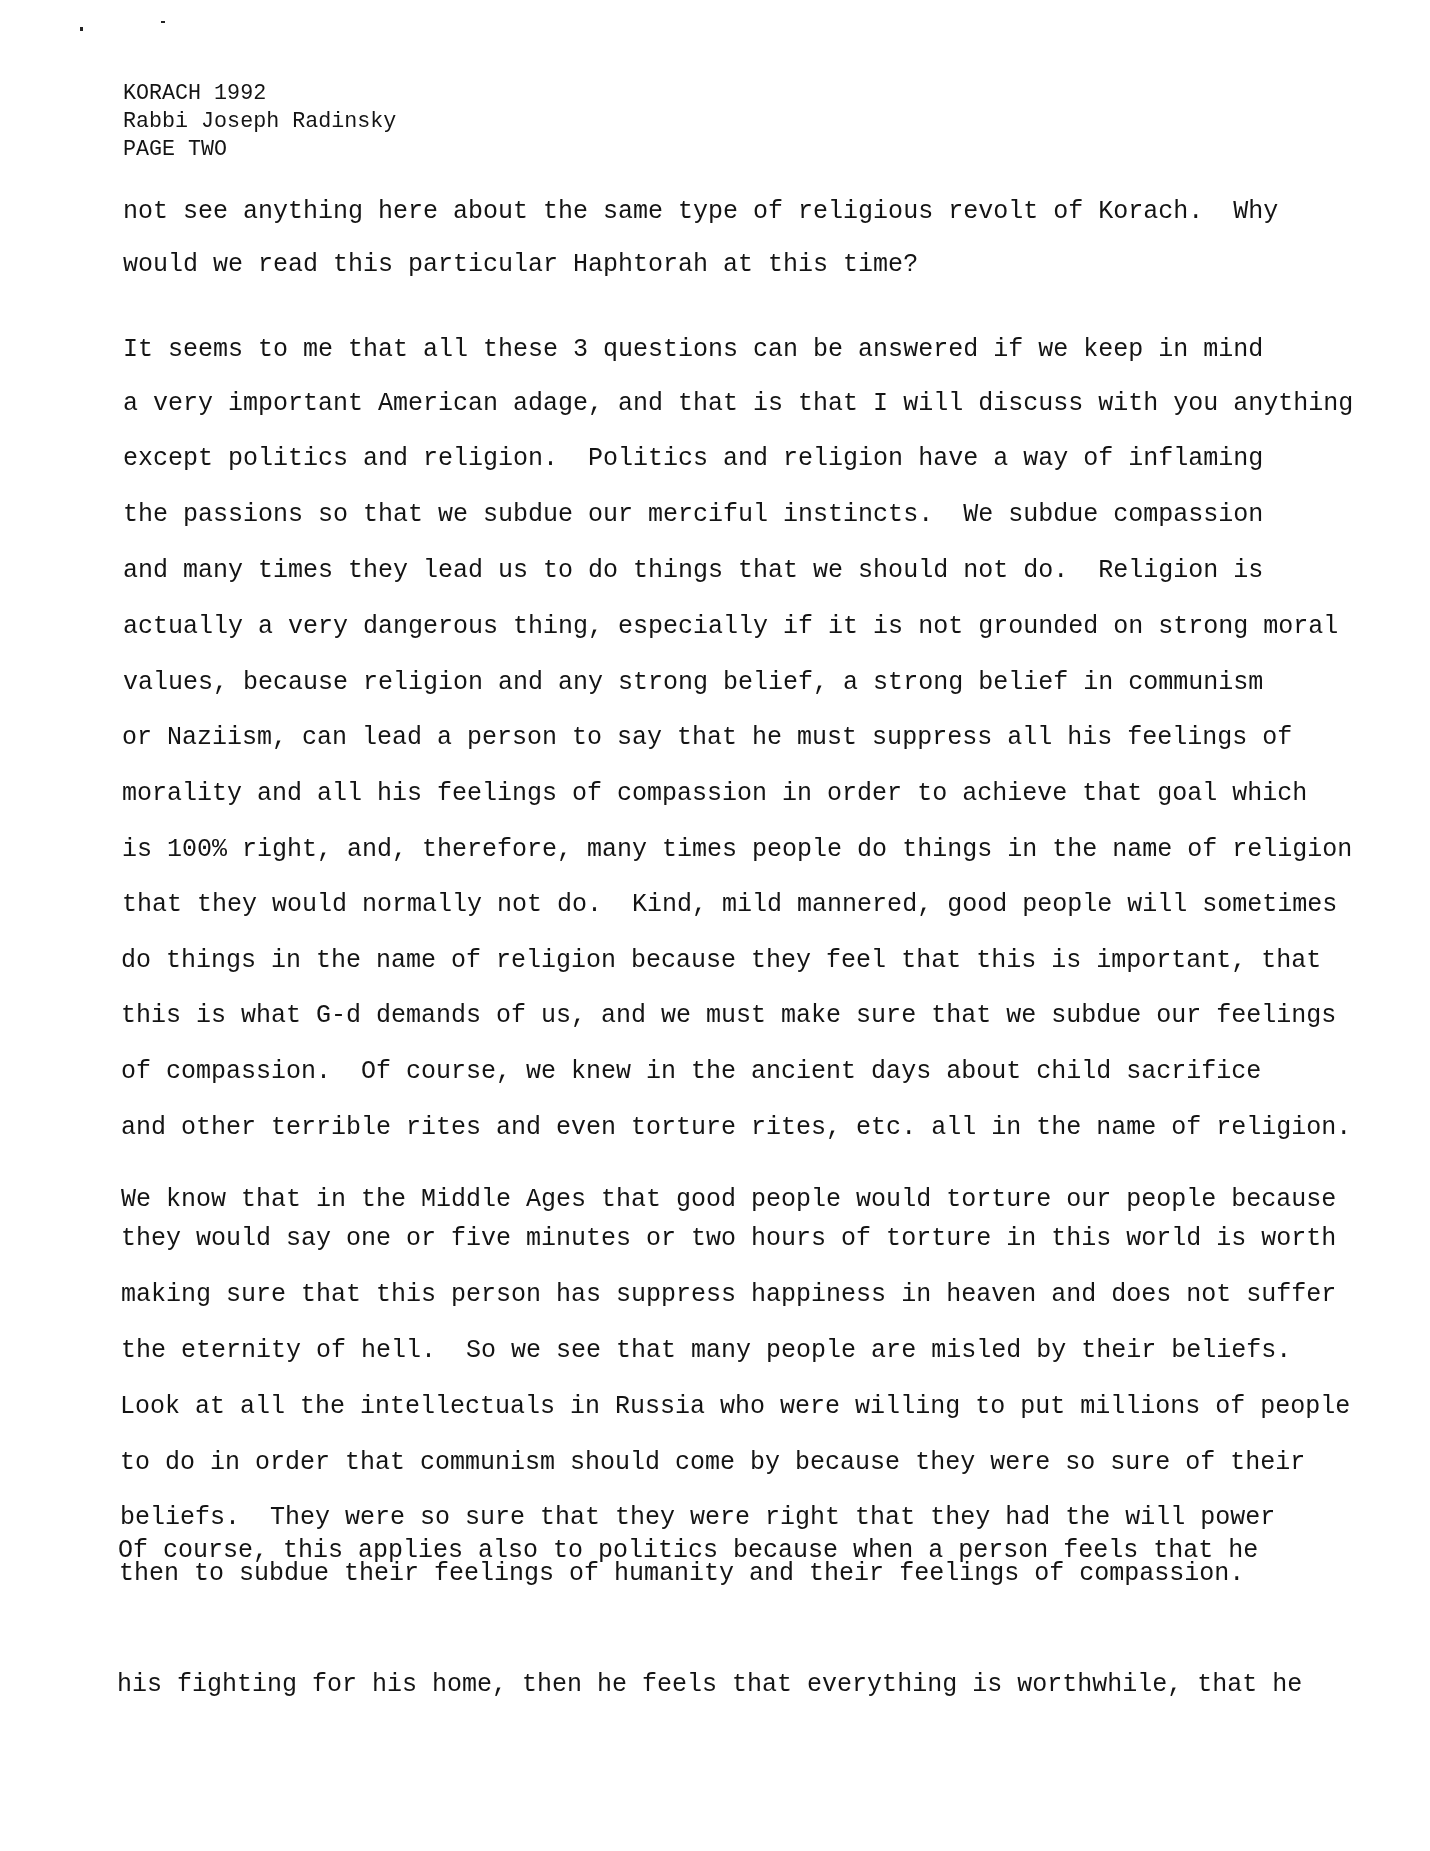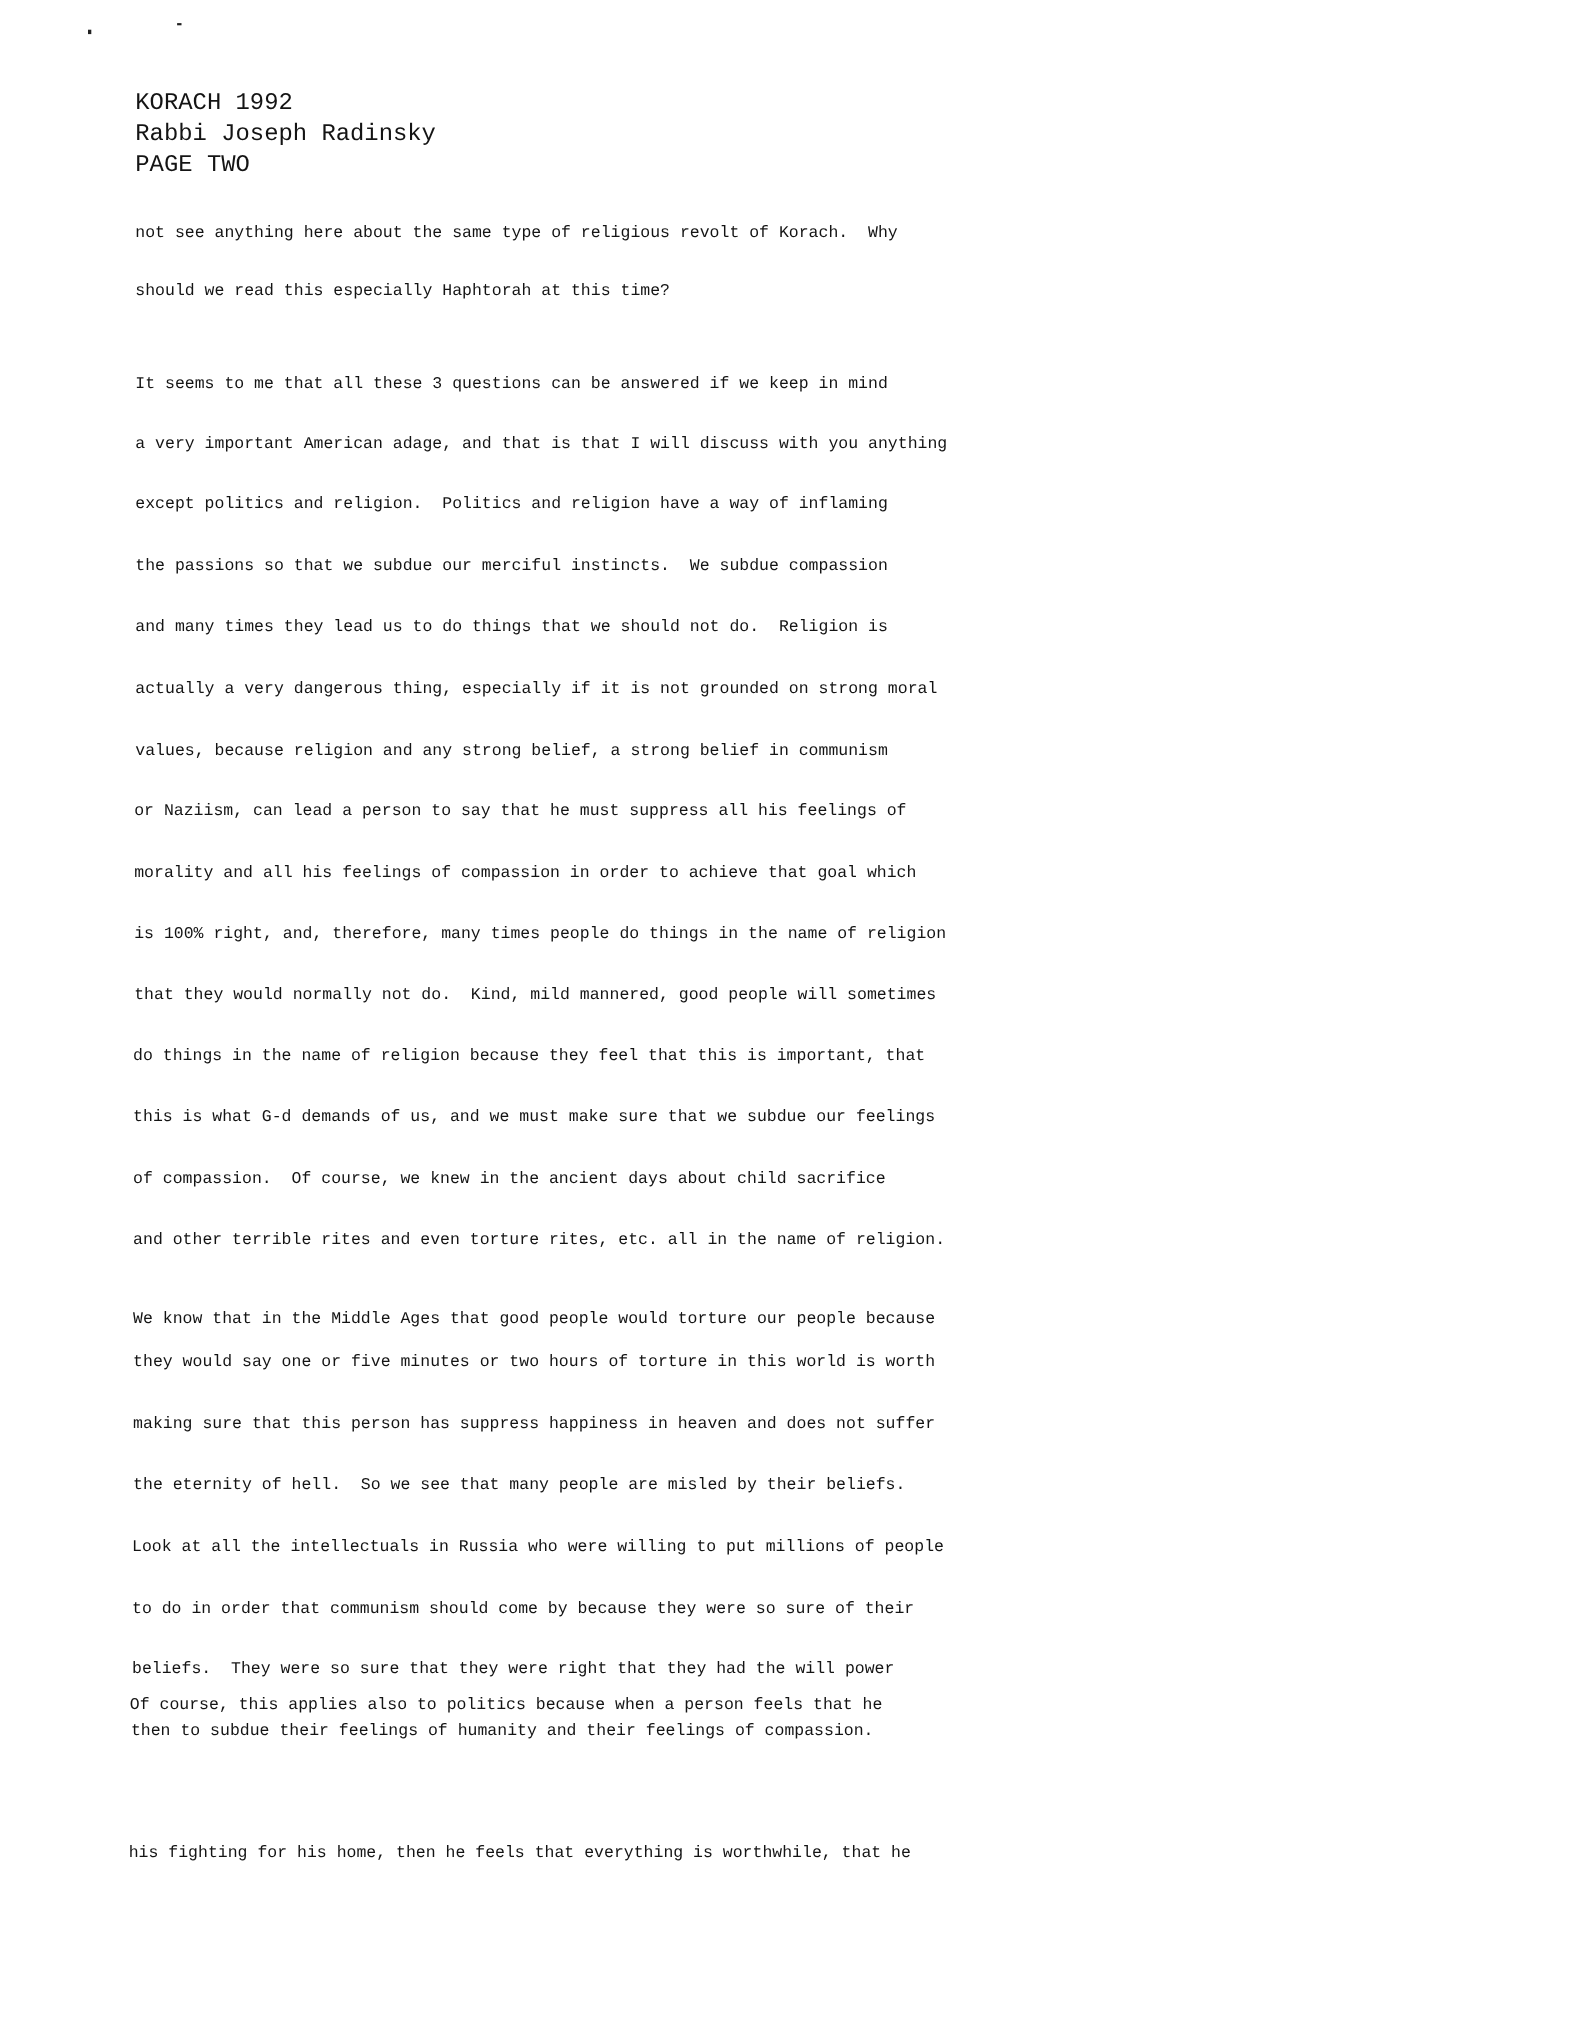--- a/index.html
+++ b/index.html
@@ -18,21 +18,21 @@
     left: 0;
     top: 0;
     width: 1294px;
     height: 1851px;
     background: #ffffff;
   }
   .line {
     position: absolute;
     white-space: pre;
     font-family: "Liberation Mono", "DejaVu Sans Mono", monospace;
-    font-size: 15px;
+    font-size: 25px;
     line-height: 22px;
     color: #141414;
     letter-spacing: 0px;
   }
   .header .line {
     font-size: 21.7px;
   }
   .speck {
     position: absolute;
     background: #222;
@@ -47,21 +47,21 @@
   <div class="speck" style="left:161px;top:21px;width:4px;height:2px;"></div>
 
   <div class="header">
     <div class="line" style="left:123px;top:83px;">KORACH 1992</div>
     <div class="line" style="left:123px;top:111px;">Rabbi Joseph Radinsky</div>
     <div class="line" style="left:123px;top:139px;">PAGE TWO</div>
   </div>
 
   <div>
     <div class="line" style="left:123px;top:201px;">not see anything here about the same type of religious revolt of Korach.  Why</div>
-    <div class="line" style="left:123px;top:254px;">should we read this especially Haphtorah at this time?</div>
+    <div class="line" style="left:123px;top:254px;">would we read this particular Haphtorah at this time?</div>
   </div>
 
   <div>
     <div class="line" style="left:123px;top:339px;">It seems to me that all these 3 questions can be answered if we keep in mind</div>
     <div class="line" style="left:123px;top:393px;">a very important American adage, and that is that I will discuss with you anything</div>
     <div class="line" style="left:123px;top:448px;">except politics and religion.  Politics and religion have a way of inflaming</div>
     <div class="line" style="left:123px;top:504px;">the passions so that we subdue our merciful instincts.  We subdue compassion</div>
     <div class="line" style="left:123px;top:560px;">and many times they lead us to do things that we should not do.  Religion is</div>
     <div class="line" style="left:123px;top:616px;">actually a very dangerous thing, especially if it is not grounded on strong moral</div>
     <div class="line" style="left:123px;top:672px;">values, because religion and any strong belief, a strong belief in communism</div>

